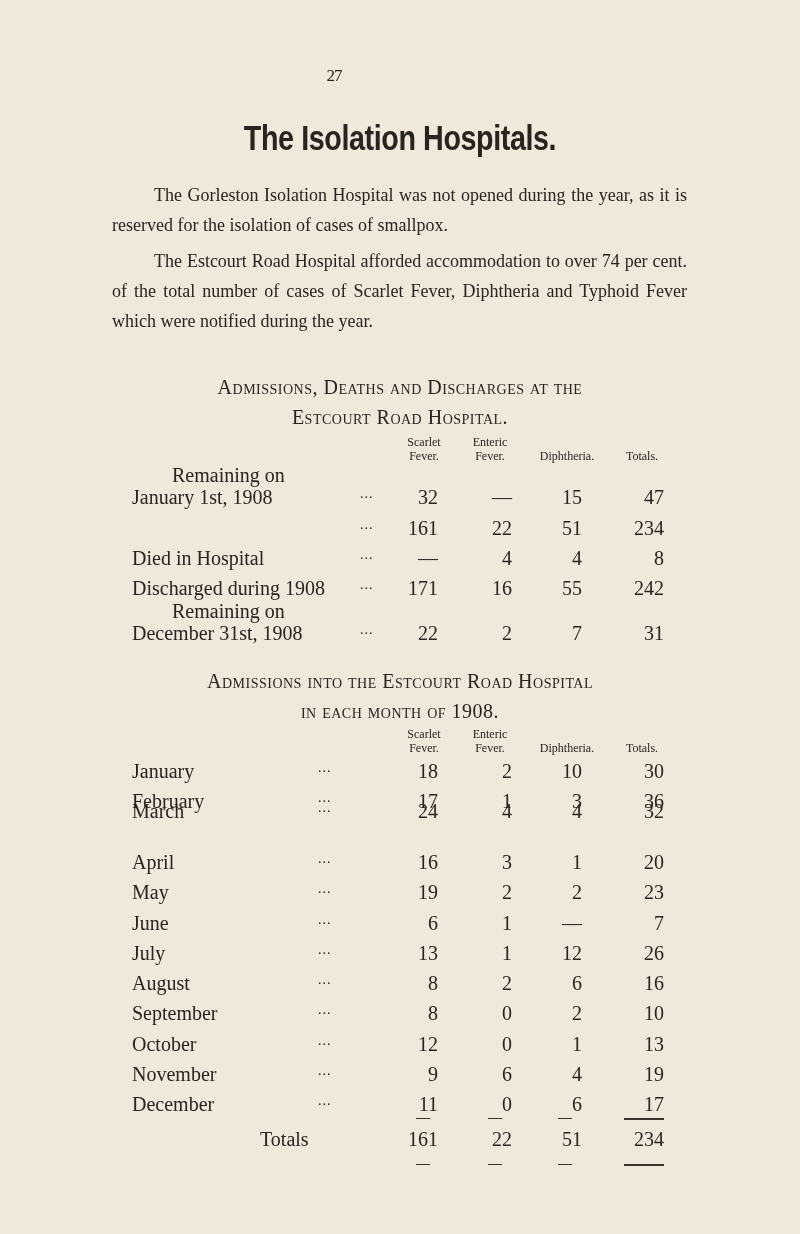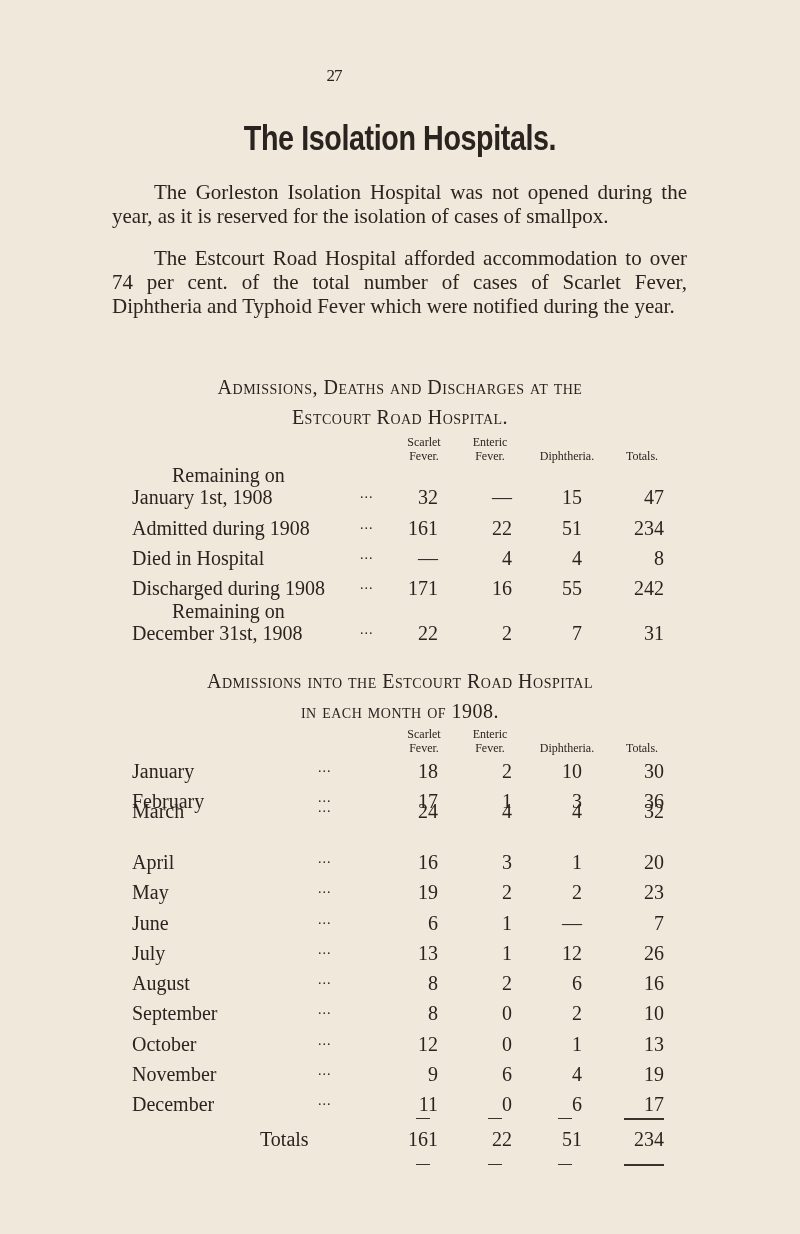--- a/index.html
+++ b/index.html
@@ -17,21 +17,21 @@
   }
   .title {
     position: absolute; top: 118px; left: 0; width: 800px;
     text-align: center;
     font-family: "Liberation Sans", "DejaVu Sans", sans-serif;
     font-weight: bold; font-size: 35px; letter-spacing: -0.5px;
     transform: scaleX(0.82);
   }
   .para {
     position: absolute; left: 112px; width: 575px;
-    font-size: 21px; line-height: 24px;
+    font-size: 18px; line-height: 30px;
     text-align: justify; text-align-last: left;
   }
   .para .indent { display: inline-block; width: 42px; }
   #para1 { top: 180px; }
   #para2 { top: 246px; }
   .heading {
     position: absolute; left: 0; width: 800px; text-align: center;
     font-variant: small-caps; font-size: 20px; letter-spacing: 0.5px;
   }
   .col-head {
@@ -90,21 +90,20 @@
 <div class="sub-label" style="top:464px;">Remaining on</div>
 <div class="row" style="top:486px;">
   <span class="label">January 1st, 1908</span>
   <span class="dots">...</span>
   <span class="num c1">32</span>
   <span class="num c2">—</span>
   <span class="num c3">15</span>
   <span class="num c4">47</span>
 </div>
 <div class="row" style="top:517px;">
-  <span class="label">Admitted during 1908</span>
   <span class="dots">...</span>
   <span class="num c1">161</span>
   <span class="num c2">22</span>
   <span class="num c3">51</span>
   <span class="num c4">234</span>
 </div>
 <div class="row" style="top:547px;">
   <span class="label">Died in Hospital</span>
   <span class="dots">...</span>
   <span class="num c1">—</span>

